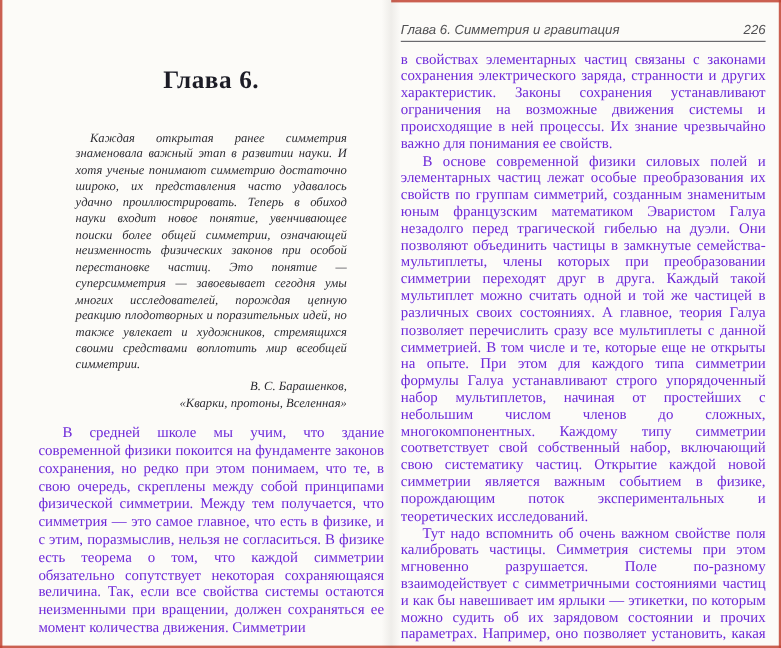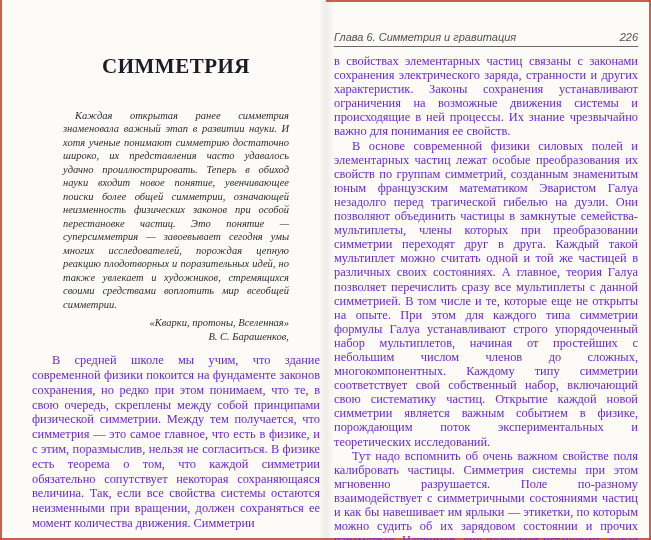--- a/index.html
+++ b/index.html
@@ -72,21 +72,21 @@
   }
   .page-left .body-text { margin-top: 10px; }
   .indent { text-indent: 20px; }
   .no-indent { text-indent: 0; }
 
   
   .running-header {
     display: flex;
     justify-content: space-between;
     align-items: flex-end;
-    padding-top: 31px;
+    padding-top: 19px;
     font-family: "Liberation Sans", sans-serif;
     font-style: italic;
     font-size: 11px;
     color: #4f4f52;
   }
   .header-rule {
     margin-top: 3px;
     border-bottom: 1px solid #6a6a6e;
     height: 0;
   }
@@ -104,28 +104,28 @@
 <div class="canvas">
 
   <div class="edge edge-left"></div>
   <div class="edge edge-right"></div>
   <div class="edge edge-bottom"></div>
   <div class="edge edge-top-right"></div>
   <div class="gutter"></div>
 
   <section class="page page-left">
     <div class="chapter-title">
-      <div>СИММЕТРИЯ</div>
+      <div>Глава 6.</div>
     </div>
 
     <div class="epigraph">
       <p>Каждая открытая ранее симметрия знаменовала важный этап в развитии науки. И хотя ученые понимают симметрию достаточно широко, их представления часто удавалось удачно проиллюстрировать. Теперь в обиход науки входит новое понятие, увенчивающее поиски более общей симметрии, означающей неизменность физических законов при особой перестановке частиц. Это понятие — суперсимметрия — завоевывает сегодня умы многих исследователей, порождая цепную реакцию плодотворных и поразительных идей, но также увлекает и художников, стремящихся своими средствами воплотить мир всеобщей симметрии.</p>
       <div class="attribution">
+        <div>В. С. Барашенков,</div>
         <div>«Кварки, протоны, Вселенная»</div>
-        <div>В. С. Барашенков,</div>
       </div>
     </div>
 
     <p class="body-text indent">В средней школе мы учим, что здание современной физики покоится на фундаменте законов сохранения, но редко при этом понимаем, что те, в свою очередь, скреплены между собой принципами физической симметрии. Между тем получается, что симметрия — это самое главное, что есть в физике, и с этим, поразмыслив, нельзя не согласиться. В физике есть теорема о том, что каждой симметрии обязательно сопутствует некоторая сохраняющаяся величина. Так, если все свойства системы остаются неизменными при вращении, должен сохраняться ее момент количества движения. Симметрии</p>
   </section>
 
   <section class="page page-right">
     <header class="running-header">
       <span>Глава 6. Симметрия и гравитация</span>
       <span>226</span>

